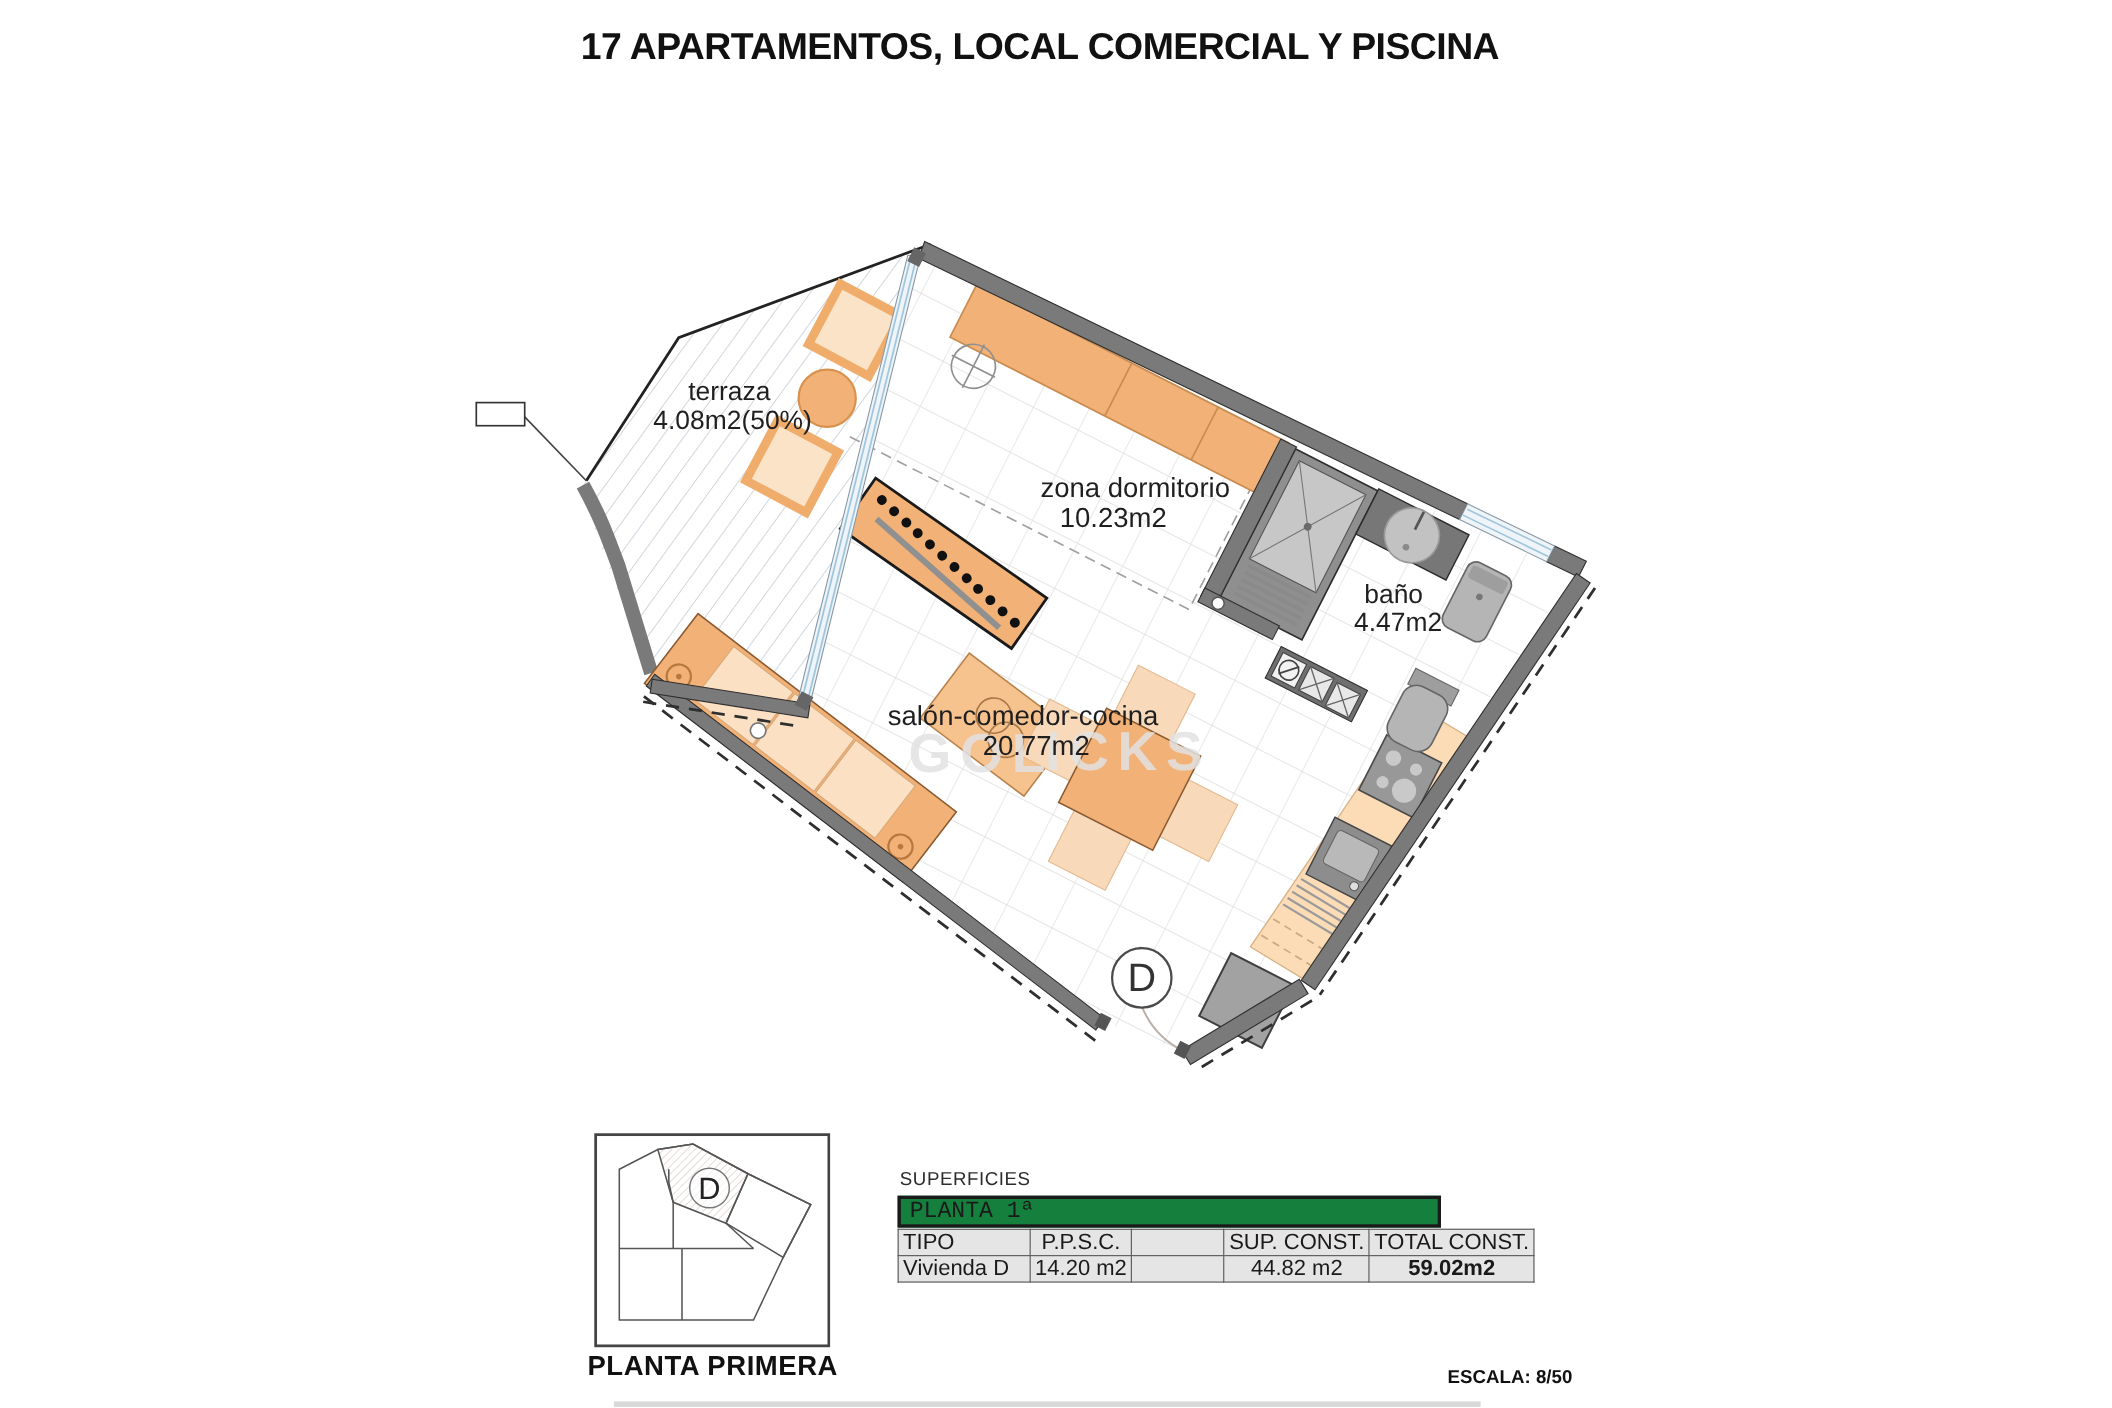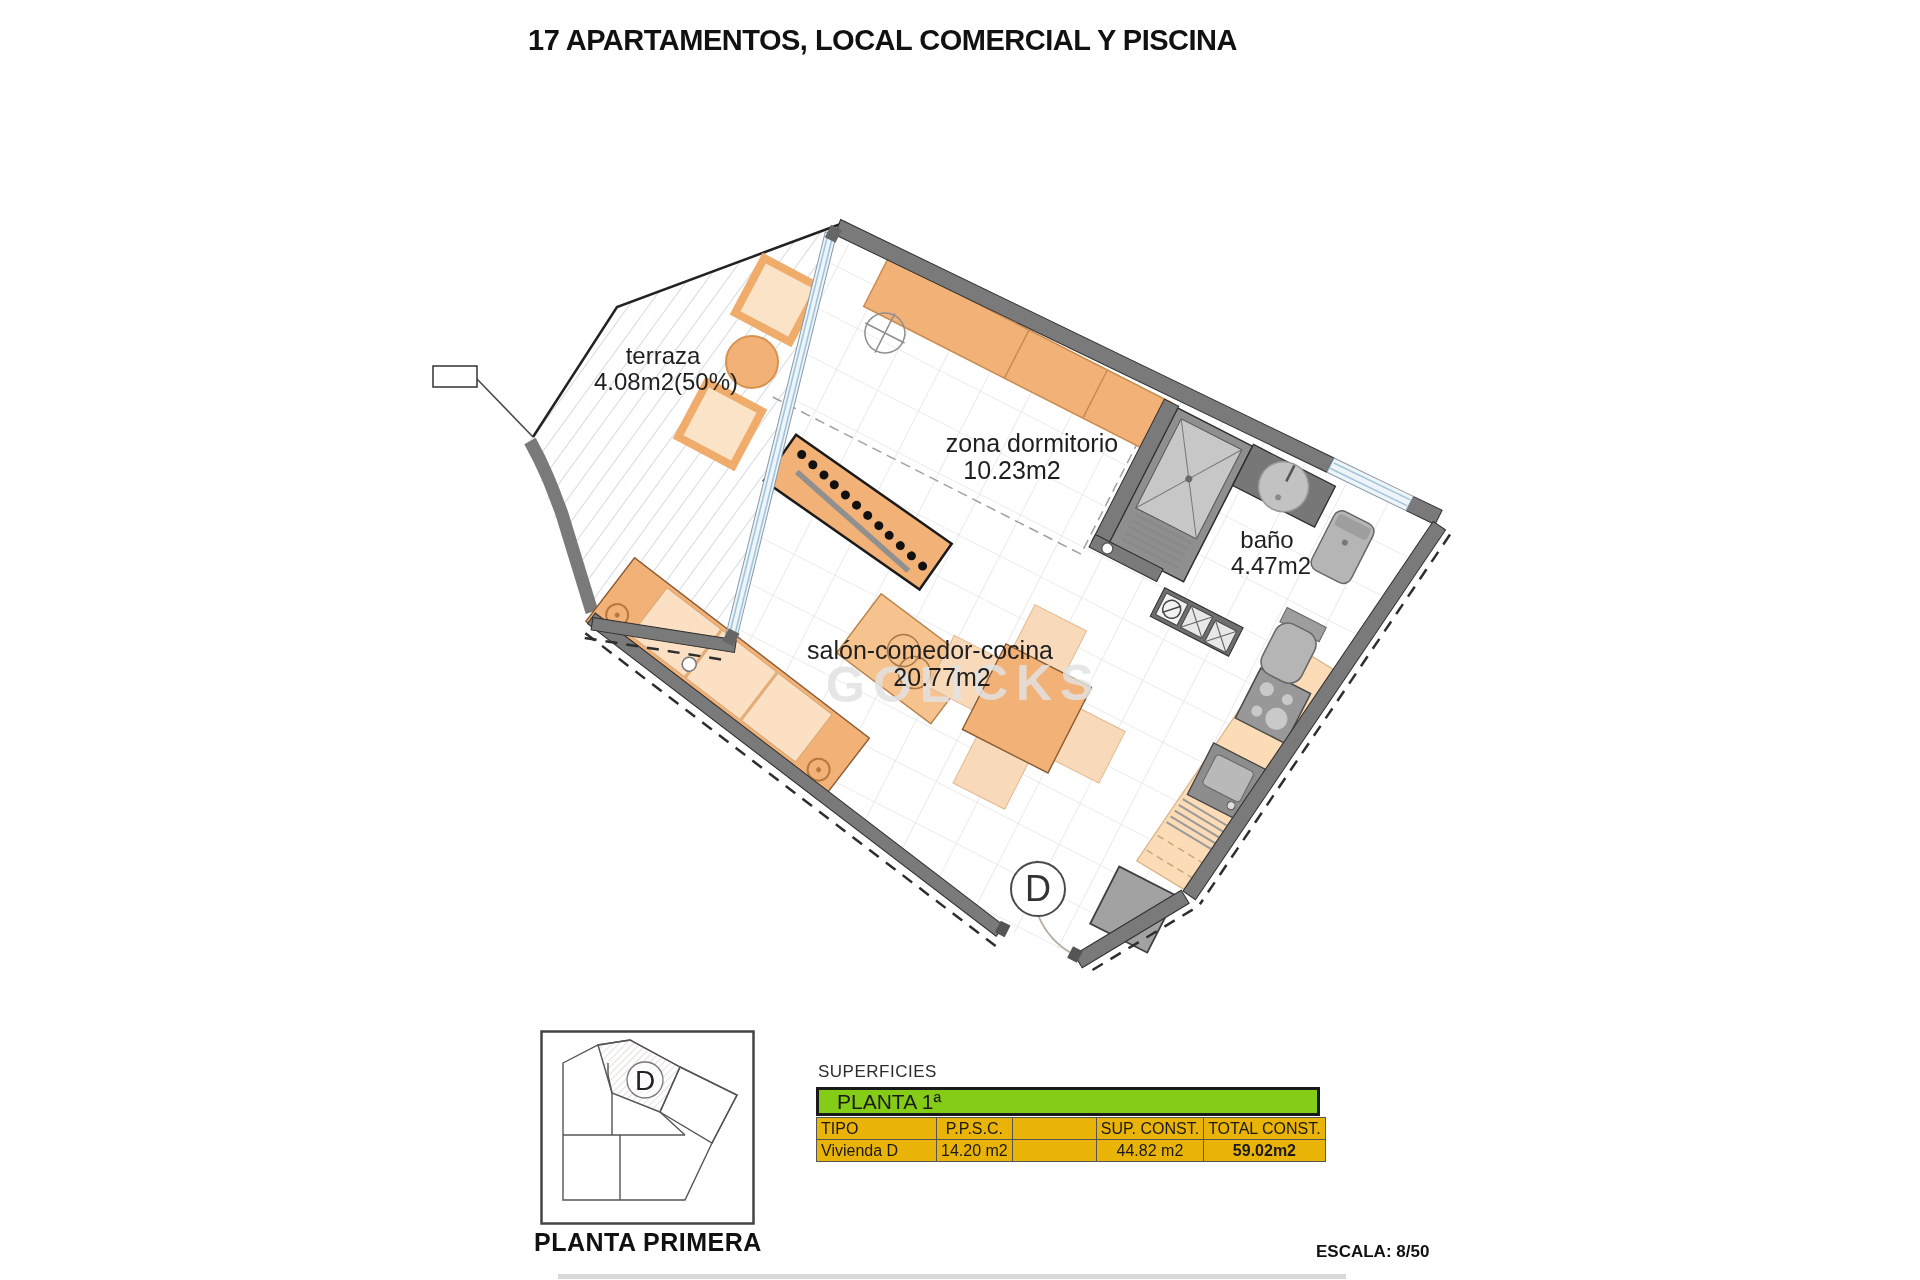--- a/index.html
+++ b/index.html
@@ -1,27 +1,27 @@
 <!DOCTYPE html>
 <html><head>
 <meta charset="utf-8">
 <style>
   html,body{margin:0;padding:0;background:#ffffff;}
   .page{position:relative;width:1920px;height:1280px;background:#fff;overflow:hidden;
         font-family:"Liberation Sans",sans-serif;}
   .abs{position:absolute;}
-  .title{left:528px;top:24px;font-size:29px;font-weight:bold;letter-spacing:-0.5px;
+  .title{left:528px;top:24px;font-size:34px;font-weight:bold;letter-spacing:-0.5px;
          color:#111;white-space:nowrap;}
   .planta-caption{left:534px;top:1228px;width:224px;text-align:center;font-size:25px;
          font-weight:bold;color:#111;letter-spacing:0.5px;white-space:nowrap;}
   .superficies-label{left:818px;top:1062px;font-size:17px;color:#2c2c2c;letter-spacing:0.5px;text-align:center;}
   .planta-box{left:816px;top:1087px;width:480px;height:23px;border:3px solid #1a1a1a;
-         font-size:21px;color:#1a1a1a;padding-left:18px;line-height:23px;background:#84cc16;}
+         font-size:21px;color:#1a1a1a;padding-left:8px;line-height:23px;background:#15803d;font-family:Liberation Mono, monospace;}
   .sup-table{left:816px;top:1117px;border-collapse:collapse;table-layout:fixed;
-         font-size:16px;color:#1a1a1a;background:#eab308;}
+         font-size:20px;color:#1a1a1a;background:#e5e5e5;}
   .sup-table td{border:1px solid #555;height:21px;padding:0 4px;overflow:hidden;white-space:nowrap;}
   .c0{width:111px;} .c1{width:62px;} .c2{width:75px;} .c3{width:89px;} .c4{width:110px;}
   .ctr{text-align:center;} .bold{font-weight:bold;}
   .escala{left:1316px;top:1242px;font-size:17px;font-weight:bold;color:#111;}
   .bottom-strip{left:558px;top:1274px;width:788px;height:5px;background:#d9d9d9;}
   svg text{font-family:"Liberation Sans",sans-serif;}
 </style>
 </head>
 <body>
 

